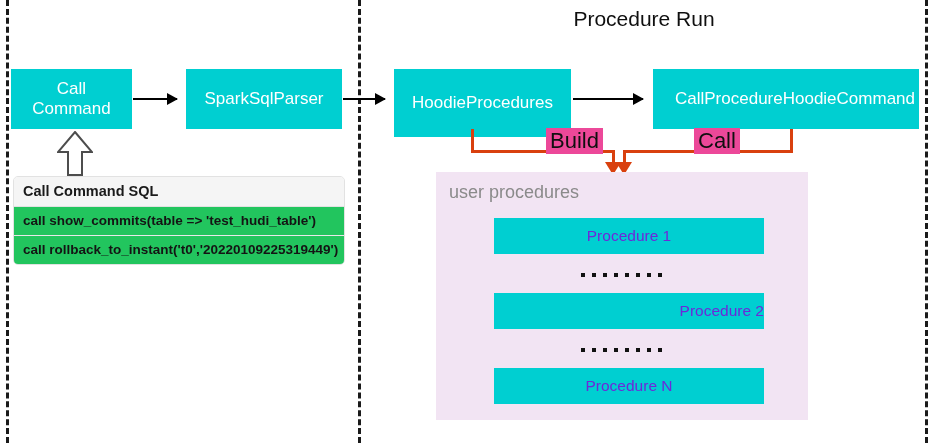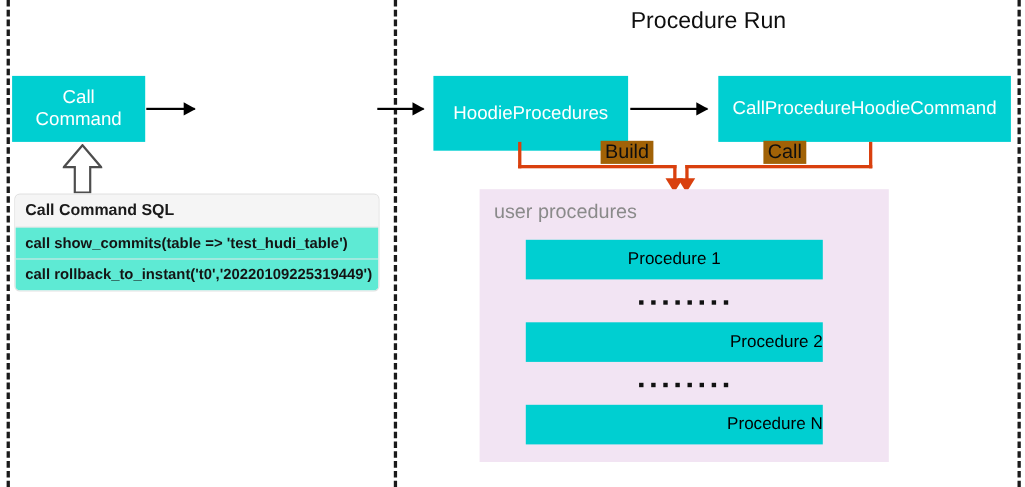--- a/index.html
+++ b/index.html
@@ -51,21 +51,21 @@
     justify-content: center;
     text-align: center;
     font-size: 17px;
     line-height: 1.18;
     box-sizing: border-box;
     padding: 2px 4px;
   }
   #node-call-command { left: 11px;  top: 69px;  width: 121px; height: 60px; }
   #node-sparksql     { left: 186px; top: 69px;  width: 156px; height: 60px; }
   #node-hoodieproc   { left: 394px; top: 69px;  width: 177px; height: 68px; }
-  #node-callproccmd  { left: 653px; top: 69px;  width: 266px; height: 60px; }
+  #node-callproccmd  { left: 653px; top: 69px;  width: 266px; height: 60px; justify-content: flex-end; }
 
   
   .arrow {
     position: absolute;
     height: 2px;
     background: #000000;
   }
   .arrow::after {
     content: "";
     position: absolute;
@@ -103,21 +103,21 @@
     font-weight: bold;
   }
   .sql-header {
     background: #f5f5f5;
     border-bottom: 1px solid #e2e2e2;
     font-size: 14.5px;
     color: #1a1a1a;
     padding: 6px 9px 7px 9px;
   }
   .sql-row {
-    background: #5eead4;
+    background: #22c55e;
     border-bottom: 1px solid #e8e8e8;
     font-size: 13.5px;
     color: #141414;
     padding: 6px 9px 7px 9px;
     white-space: nowrap;
   }
   .sql-row:last-child { border-bottom: none; }
 
   
   .org-v, .org-h {
@@ -139,23 +139,23 @@
   #org-build-v2 { left: 612px; top: 150px; height: 18px; }
   #org-build-head { left: 605px; top: 162px; }
   
   #org-call-v1  { left: 790px; top: 129px; height: 24px; }
   #org-call-h   { left: 623px; top: 150px; width: 170px; }
   #org-call-v2  { left: 623px; top: 150px; height: 18px; }
   #org-call-head { left: 616px; top: 162px; }
 
   .edge-label {
     position: absolute;
-    font-size: 18px;
+    font-size: 22px;
     color: #0f0f0f;
-    background: #a16207;
+    background: #ec4899;
     padding: 0 4px;
     white-space: nowrap;
   }
   #label-build { left: 546px; top: 128px; }
   #label-call  { left: 694px; top: 128px; }
 
   
   #procedures-panel {
     position: absolute;
     left: 436px;
@@ -166,34 +166,34 @@
   }
   #procedures-caption {
     position: absolute;
     left: 13px;
     top: 10px;
     font-size: 18px;
     color: #8a8a8a;
   }
   .proc-box {
     position: absolute;
-    left: 42px;
+    left: 58px;
     width: 270px;
     height: 36px;
     background: #00CFD1;
-    color: #000000;
+    color: #6d28d9;
     font-size: 15.5px;
     display: flex;
     align-items: center;
     justify-content: center;
     box-sizing: border-box;
   }
   #proc-1 { top: 46px; }
   #proc-2 { top: 121px; justify-content: flex-end; }
-  #proc-3 { top: 196px; justify-content: flex-end; }
+  #proc-3 { top: 196px; }
 
   .dots-row {
     position: absolute;
     left: 50px;
     width: 270px;
     height: 36px;
     display: flex;
     align-items: center;
     justify-content: center;
     gap: 7px;
@@ -217,20 +217,23 @@
 
   <div class="section-title" id="title-proc">Procedure Run</div>
 
   <div class="node" id="node-call-command">
     <div>
       <span>Call</span><br>
       <span>Command</span>
     </div>
   </div>
 
+  <div class="node" id="node-sparksql">
+    <span>SparkSqlParser</span>
+  </div>
 
   <div class="node" id="node-hoodieproc">
     <span>HoodieProcedures</span>
   </div>
 
   <div class="node" id="node-callproccmd">
     <span>CallProcedureHoodieCommand</span>
   </div>
 
   <div class="arrow" id="arrow-1"></div>

